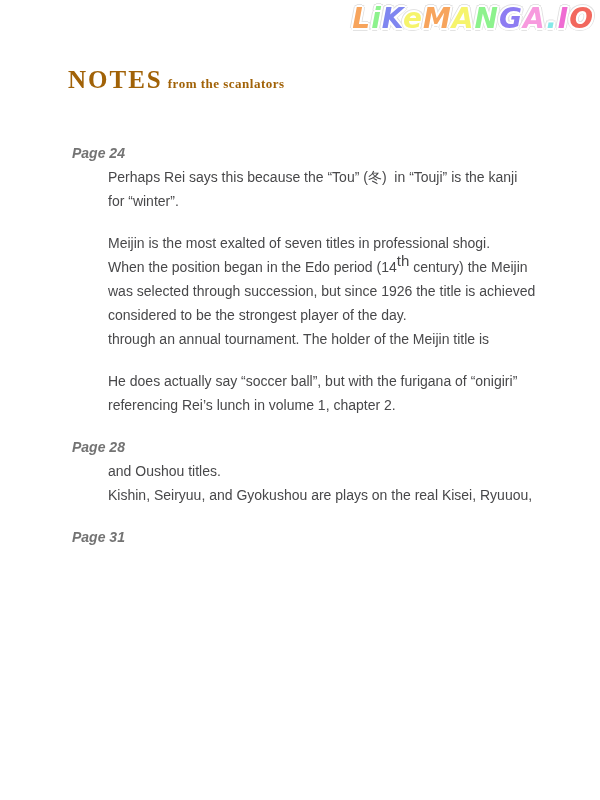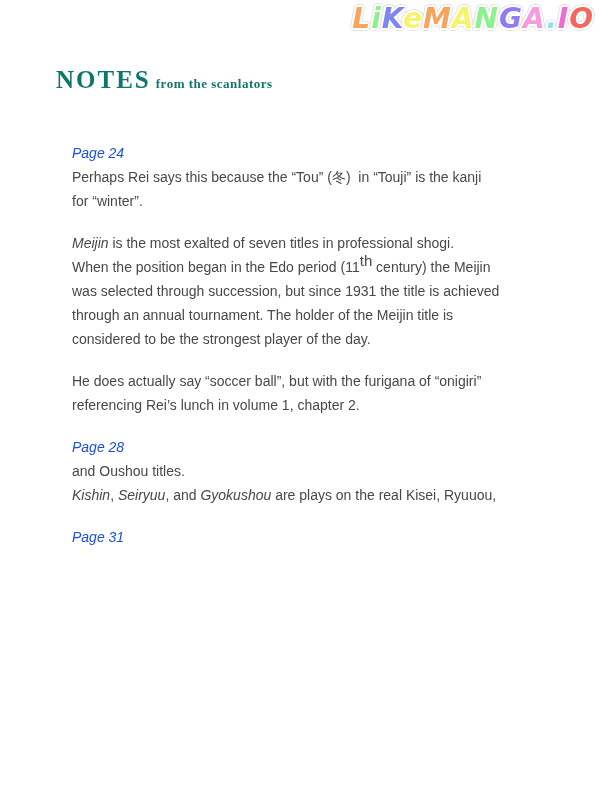--- a/index.html
+++ b/index.html
@@ -34,22 +34,22 @@
       -1.5px -1.5px 0 #ffffff, 1.5px -1.5px 0 #ffffff,
       -1.5px 1.5px 0 #ffffff, 1.5px 1.5px 0 #ffffff,
       0 -3px 0 #e3e3e3, 0 3px 0 #e3e3e3, -3px 0 0 #e3e3e3, 3px 0 0 #e3e3e3,
       -2.2px -2.2px 0 #e3e3e3, 2.2px -2.2px 0 #e3e3e3,
       -2.2px 2.2px 0 #e3e3e3, 2.2px 2.2px 0 #e3e3e3;
   }
 
   
   .notes-header {
     position: absolute;
-    left: 56px; top: 66px;
-    color: #0f766e;
+    left: 68px; top: 66px;
+    color: #a16207;
     font-family: "Liberation Serif", serif;
   }
   .notes-title {
     font-size: 25px;
     font-weight: bold;
     letter-spacing: 2px;
   }
   .notes-subtitle {
     font-size: 13px;
     font-weight: bold;
@@ -61,26 +61,26 @@
   .notes-body {
     position: absolute;
     left: 72px; top: 141px;
     width: 490px;
     color: #48484a;
     font-size: 14px;
     line-height: 24px;
   }
   .note-section { margin-bottom: 18px; }
   .note-page-heading {
-    font-weight: normal;
+    font-weight: bold;
     font-style: italic;
-    color: #1d4ed8;
+    color: #737373;
   }
-  .note-line { white-space: pre-wrap; }
-  .note-line .it { font-style: italic; }
+  .note-line { white-space: pre-wrap; margin-left: 36px; }
+  .note-line .it { }
   .note-line sup {
     font-size: 15px;
     line-height: 0;
     vertical-align: super;
   }
 </style>
 </head>
 <body>
 
 <div class="page">
@@ -92,24 +92,24 @@
   </div>
 
   <div class="notes-body" id="notes">
       <div class="note-section">
         <div class="note-page-heading">Page 24</div>
         <div class="note-line"><span>Perhaps Rei says this because the “Tou” (冬)  in “Touji” is the kanji</span></div>
         <div class="note-line"><span>for “winter”.</span></div>
       </div>
       <div class="note-section">
         <div class="note-line"><span class="it">Meijin</span><span> is the most exalted of seven titles in professional shogi.</span></div>
-        <div class="note-line"><span>When the position began in the Edo period (11</span><sup>th</sup><span> century) the Meijin</span></div>
-        <div class="note-line"><span>was selected through succession, but since 1931 the title is achieved</span></div>
+        <div class="note-line"><span>When the position began in the Edo period (14</span><sup>th</sup><span> century) the Meijin</span></div>
+        <div class="note-line"><span>was selected through succession, but since 1926 the title is achieved</span></div>
+        <div class="note-line"><span>considered to be the strongest player of the day.</span></div>
         <div class="note-line"><span>through an annual tournament. The holder of the Meijin title is</span></div>
-        <div class="note-line"><span>considered to be the strongest player of the day.</span></div>
       </div>
       <div class="note-section">
         <div class="note-line"><span>He does actually say “soccer ball”, but with the furigana of “onigiri”</span></div>
         <div class="note-line"><span>referencing Rei’s lunch in volume 1, chapter 2.</span></div>
       </div>
       <div class="note-section">
         <div class="note-page-heading">Page 28</div>
         <div class="note-line"><span>and Oushou titles.</span></div>
         <div class="note-line"><span class="it">Kishin</span><span>, </span><span class="it">Seiryuu</span><span>, and </span><span class="it">Gyokushou</span><span> are plays on the real Kisei, Ryuuou,</span></div>
       </div>

